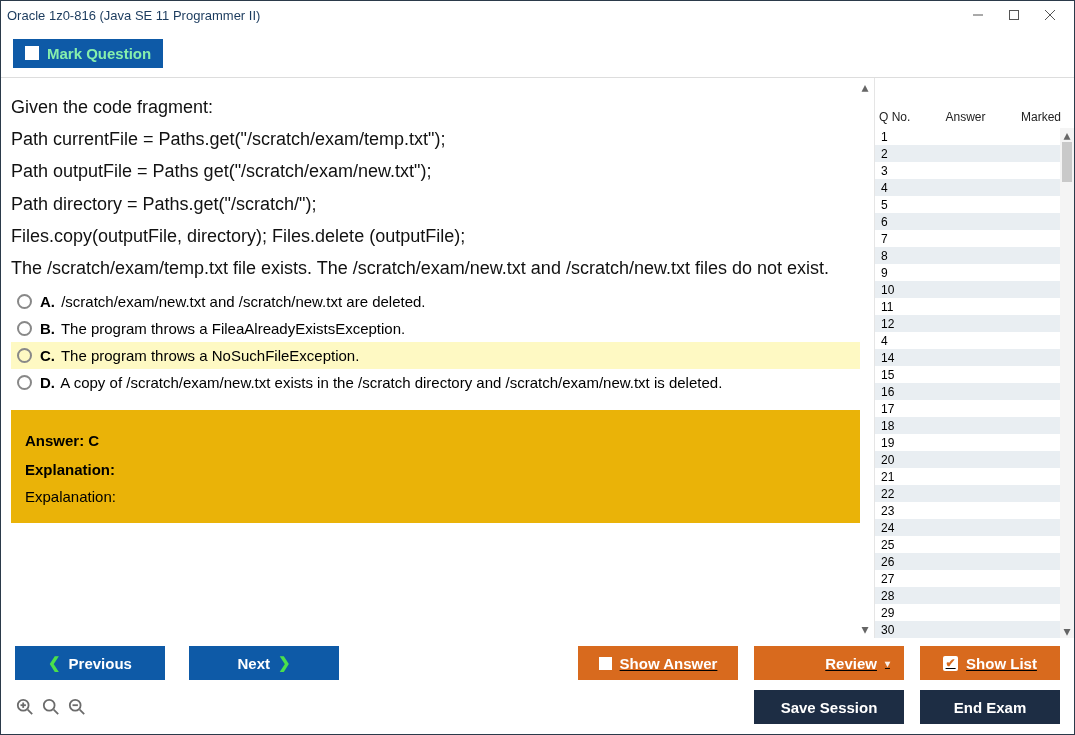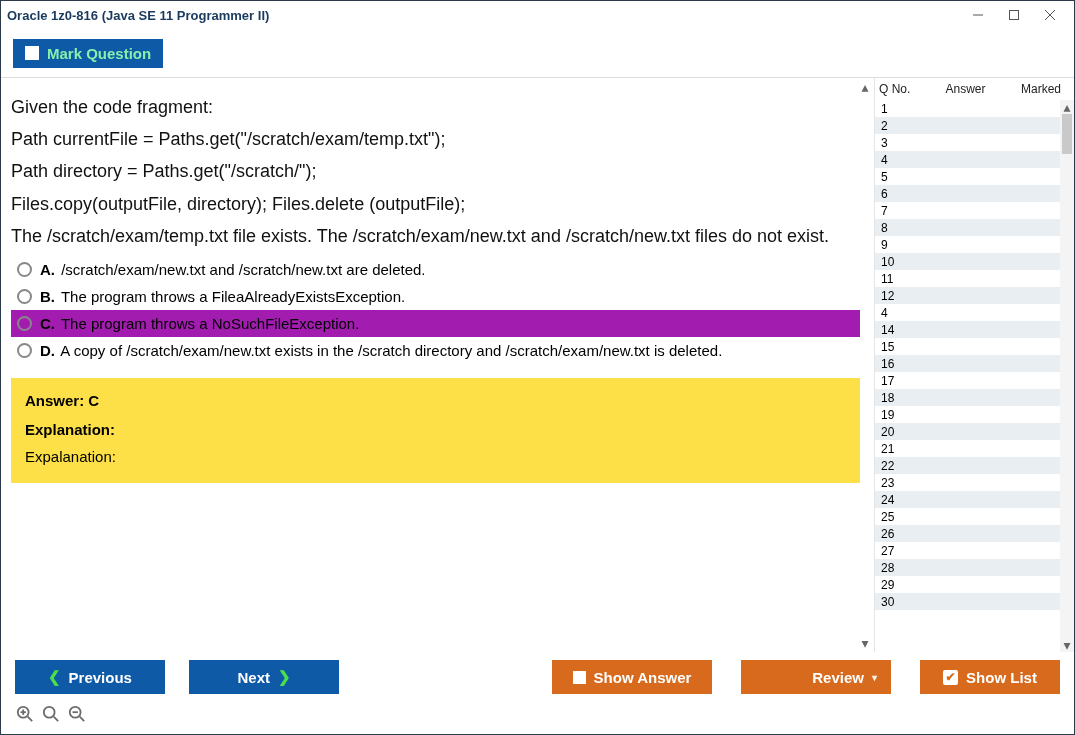--- a/index.html
+++ b/index.html
@@ -1,43 +1,43 @@
 <!DOCTYPE html>
 <html><head>
 <meta charset="utf-8">
 <style>
   * { box-sizing: border-box; margin: 0; padding: 0; }
   html, body { width: 1075px; height: 735px; font-family: Arial, Helvetica, sans-serif; font-size: 14px; background: #fff; }
   .window { width: 1075px; height: 735px; border: 1px solid #2b3a4a; background: #fff; display: flex; flex-direction: column; }
   .titlebar { height: 28px; display: flex; align-items: center; padding: 0 6px; color: #1a3a5d; font-size: 13px; }
-  .titlebar .title { flex: 1; font-weight: bold; }
+  .titlebar .title { flex: 1; }
   .titlebar .winbtn { width: 36px; height: 24px; display: inline-flex; align-items: center; justify-content: center; color: #555; cursor: pointer; }
   .titlebar .winbtn svg { width: 12px; height: 12px; }
   .topbar { height: 48px; display: flex; align-items: center; padding: 0 12px; position: relative; }
   .mark-btn { background: #0e5aa7; color: #86efac; border: none; padding: 6px 12px; font-size: 15px; font-weight: bold; display: inline-flex; align-items: center; gap: 8px; cursor: pointer; font-family: inherit; }
   .mark-btn .chk { width: 14px; height: 14px; background: #fff; display: inline-block; }
   .q-title { position: absolute; left: 50%; transform: translateX(-50%); font-size: 20px; font-weight: bold; color: #000; }
   .body { flex: 1; display: flex; min-height: 0; border-top: 1px solid #ddd; }
   .left-col { flex: 1; display: flex; flex-direction: column; min-width: 0; }
   .question-scroll { flex: 1; overflow-y: auto; padding: 10px 14px 10px 10px; position: relative; }
   .qline { margin: 7px 0; color: #111; font-size: 18px; line-height: 1.4; }
   .options { margin-top: 4px; }
   .option { display: flex; align-items: center; gap: 8px; padding: 5px 6px; font-size: 15px; cursor: pointer; }
   .option .radio { width: 15px; height: 15px; border: 2px solid #888; border-radius: 50%; flex: 0 0 auto; }
-  .option.correct { background: #a21caf; }
+  .option.correct { background: #fef9c3; }
   .option b { font-weight: bold; margin-right: 2px; }
-  .answer-box { background: #fde047; padding: 14px 14px 18px; margin-top: 14px; }
+  .answer-box { background: #eab308; padding: 22px 14px 18px; margin-top: 14px; }
   .answer-box .ans-title { font-weight: bold; font-size: 15px; margin-bottom: 12px; }
   .answer-box .exp-head { font-weight: bold; font-size: 15px; margin-bottom: 10px; }
   .answer-box .exp-body { font-size: 15px; }
   .scroll-arrow { position: absolute; right: 2px; width: 14px; height: 14px; color: #666; cursor: pointer; display: flex; align-items: center; justify-content: center; }
   .scroll-arrow.up { top: 2px; }
   .scroll-arrow.dn { bottom: 2px; }
   .right-col { width: 200px; border-left: 1px solid #e5e5e5; display: flex; flex-direction: column; }
-  .grid-head { display: flex; font-size: 12px; padding: 4px 4px; color: #222; }
+  .grid-head { display: flex; font-size: 12px; padding: 4px 4px; color: #222; margin-top: 28px; }
   .grid-head .c1 { width: 40px; }
   .grid-head .c2 { flex: 1; text-align: center; }
   .grid-head .c3 { width: 58px; text-align: center; }
   .grid-body { flex: 1; overflow: hidden; position: relative; }
   .grid-rows { position: absolute; inset: 0 14px 0 0; overflow: hidden; }
   .grow { display: flex; font-size: 12px; height: 17px; align-items: center; padding-left: 6px; cursor: pointer; }
   .grow:nth-child(even) { background: #e9eef2; }
   .grow .c1 { width: 40px; }
   .grow .c2 { flex: 1; }
   .grow .c3 { width: 50px; }
@@ -50,21 +50,21 @@
   .nav-btns { display: flex; gap: 24px; }
   .btn { border: none; color: #fff; font-size: 15px; font-weight: bold; height: 34px; padding: 0 14px; display: inline-flex; align-items: center; justify-content: center; gap: 8px; cursor: pointer; font-family: inherit; min-width: 150px; }
   .btn.blue { background: #0e5aa7; }
   .btn.orange { background: #d86a1e; }
   .btn.dark { background: #1d2d44; }
   .btn .arrow { font-weight: bold; }
   .btn .arrow.green { color: #4be04b; }
   .btn .chk2 { width: 15px; height: 15px; background: #fff; border-radius: 2px; display: inline-flex; align-items: center; justify-content: center; color: #d86a1e; font-size: 12px; font-weight: bold; }
   .btn .sq { width: 13px; height: 13px; background: #fff; display: inline-block; }
   .btn .dd { font-size: 10px; opacity: .9; }
-  .right-set { margin-left: auto; display: flex; gap: 29px; }
+  .right-set { margin-left: auto; display: flex; gap: 16px; text-decoration: underline; }
   .row2 { display: flex; align-items: center; }
   .zoom { display: flex; gap: 6px; color: #6b6b6b; }
   .zoom .zicon { cursor: pointer; width: 20px; height: 20px; display: inline-flex; align-items: center; justify-content: center; }
   .zoom svg { width: 18px; height: 18px; }
   .row2-right { margin-left: auto; display: flex; gap: 16px; }
 </style>
 </head>
 <body>
 
 <div class="window">
@@ -98,20 +98,21 @@
 
   <div class="body">
 
     <div class="left-col">
       <div class="question-scroll">
         <div class="scroll-arrow up">▴</div>
 
         <div id="question-lines">
             <div class="qline">Given the code fragment:</div>
             <div class="qline">Path currentFile = Paths.get("/scratch/exam/temp.txt");</div>
+            <div class="qline">Path outputFile = Paths get("/scratch/exam/new.txt");</div>
             <div class="qline">Path directory = Paths.get("/scratch/");</div>
             <div class="qline">Files.copy(outputFile, directory); Files.delete (outputFile);</div>
             <div class="qline">The /scratch/exam/temp.txt file exists. The /scratch/exam/new.txt and /scratch/new.txt files do not exist.</div>
           </div>
 
         <div class="options" id="options">
             <div class="option">
               <span class="radio"></span>
               <span><b>A.</b> /scratch/exam/new.txt and /scratch/new.txt are deleted.</span>
             </div>
@@ -354,16 +355,24 @@
             </svg>
         </span>
         <span class="zicon">
           <svg viewBox="0 0 20 20" fill="none" stroke="currentColor" stroke-width="2">
               <circle cx="8" cy="8" r="6"></circle>
               <line x1="13" y1="13" x2="18" y2="18"></line>
               <line x1="5" y1="8" x2="11" y2="8"></line>
             </svg>
         </span>
       </div>
+      <div class="row2-right">
+        <button class="btn dark" style="min-width:150px">
+          <span>Save Session</span>
+        </button>
+        <button class="btn dark" style="min-width:140px">
+          <span>End Exam</span>
+        </button>
+      </div>
     </div>
   </div>
 
 </div>
 
 </body></html>

